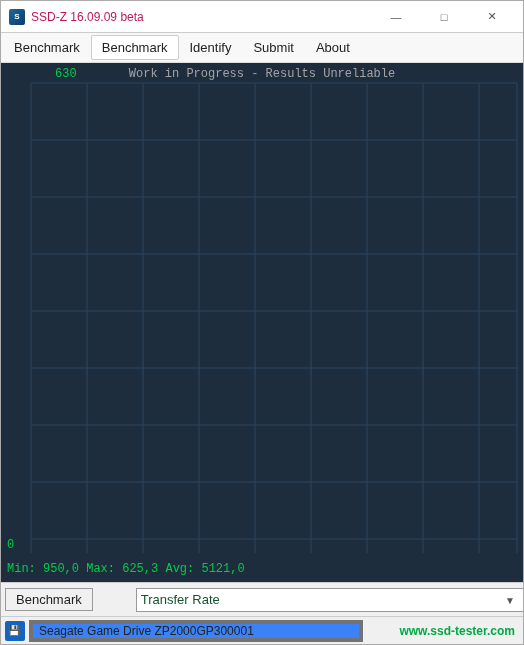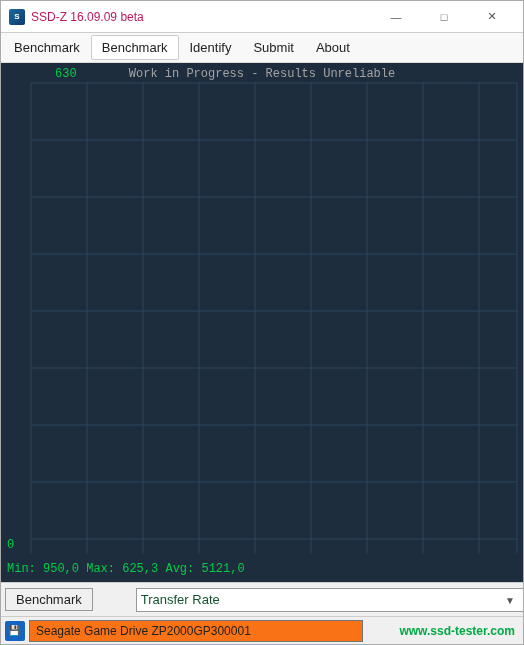--- a/index.html
+++ b/index.html
@@ -213,22 +213,22 @@
       background: #1565c0;
       display: flex;
       align-items: center;
       justify-content: center;
       color: #fff;
       font-size: 10px;
       border-radius: 2px;
       flex-shrink: 0;
     }
     .status-drive {
-      background: #f97316;
-      border: 1px solid #737373;
+      background: #3b82f6;
+      border: 4px solid #737373;
       height: 22px;
       display: flex;
       align-items: center;
       padding: 0 6px;
       font-size: 12px;
       color: #222;
       flex: 1;
     }
     .status-website {
       color: #00aa44;

